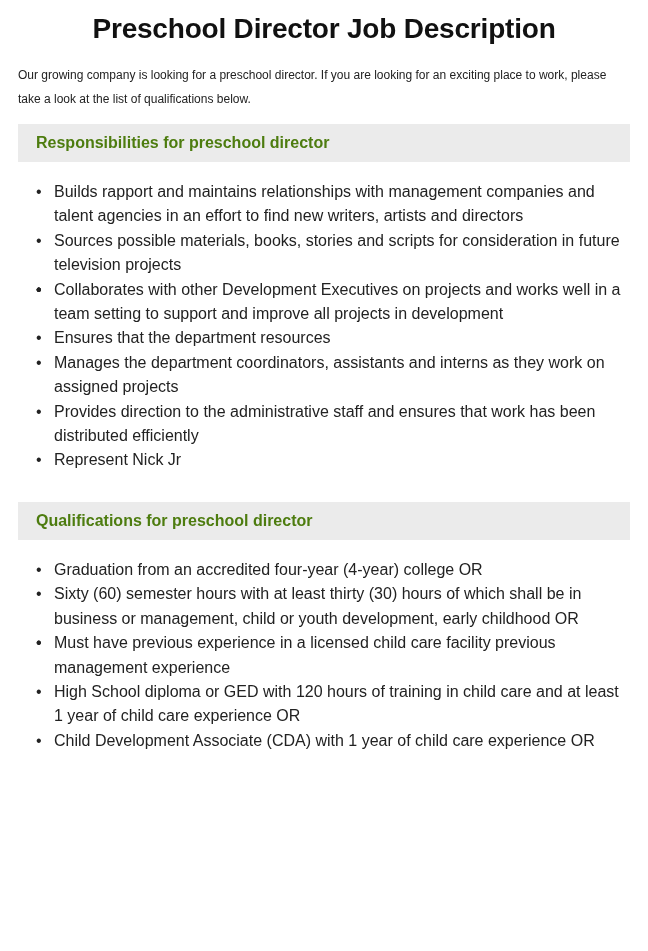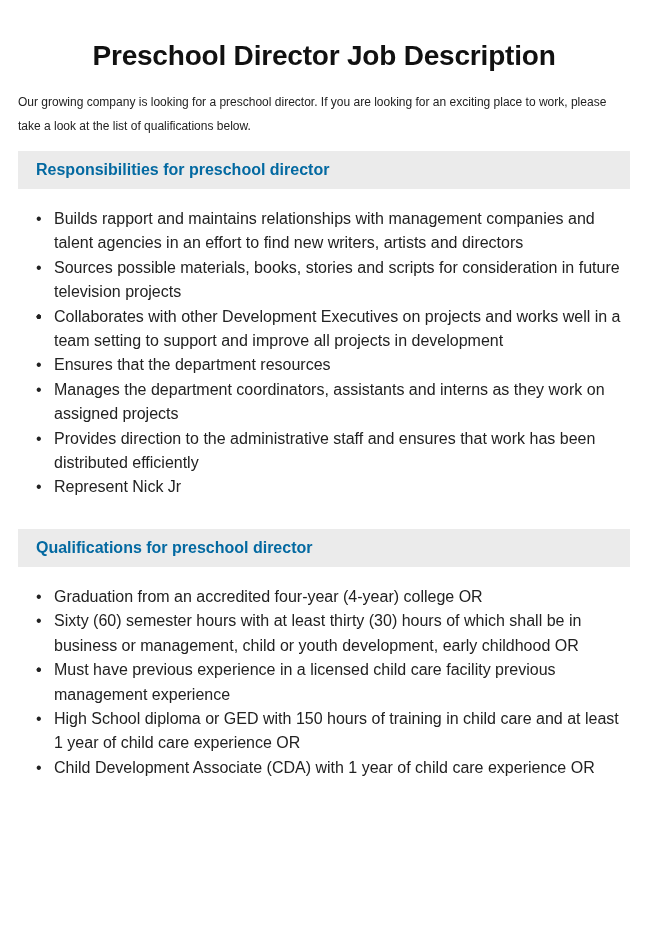--- a/index.html
+++ b/index.html
@@ -1,37 +1,37 @@
 <!DOCTYPE html>
 <html><head>
   <meta charset="utf-8">
   <style>
     html, body { margin: 0; padding: 0; background: #ffffff; }
     body {
       width: 648px; height: 951px; overflow: hidden;
       font-family: "Liberation Sans", "DejaVu Sans", sans-serif;
       color: #1f1f1f;
     }
-    .page { padding: 16px 18px; margin-top: 19px; }
+    .page { padding: 8px 18px; }
     h1 {
       margin: 0; padding-top: 3px;
       font-size: 28px; line-height: 36px; font-weight: 700;
       text-align: center; color: #111;
       letter-spacing: -0.2px;
     }
     .intro {
       margin: 16px 0 0 0;
       font-size: 12px; line-height: 24px; color: #222;
     }
     .section-header {
       margin-top: 13px;
       background: #ebebeb;
       height: 38px;
       padding: 0 18px;
-      font-size: 16px; font-weight: 700; line-height: 38px; color: #0369a1;
+      font-size: 16px; font-weight: 700; line-height: 38px; color: #4d7c0f;
     }
     ul {
       margin: 18px 0 0 0; padding: 0 0 0 36px;
       list-style: none;
     }
     li {
       position: relative;
       font-size: 16px; line-height: 24.4px; color: #222;
     }
     li .bullet {
@@ -60,16 +60,16 @@
     <li><span class="bullet">•</span><span>Represent Nick Jr</span></li>
   </ul>
 
   <div class="gap"></div>
   <div class="section-header">Qualifications for preschool director</div>
   <ul>
     <li><span class="bullet">•</span><span>Graduation from an accredited four-year (4-year) college OR</span></li>
     <li><span class="bullet">•</span><span>Sixty (60) semester hours with at least thirty (30) hours of which shall be in business or management, child or youth development, early childhood OR</span></li>
     <li><span class="bullet">•</span></li>
     <li><span class="bullet">•</span><span>Must have previous experience in a licensed child care facility previous management experience</span></li>
-    <li><span class="bullet">•</span><span>High School diploma or GED with 150 hours of training in child care and at least 1 year of child care experience OR</span></li>
+    <li><span class="bullet">•</span><span>High School diploma or GED with 120 hours of training in child care and at least 1 year of child care experience OR</span></li>
     <li><span class="bullet">•</span><span>Child Development Associate (CDA) with 1 year of child care experience OR</span></li>
   </ul>
 </div>
 
 </body></html>

